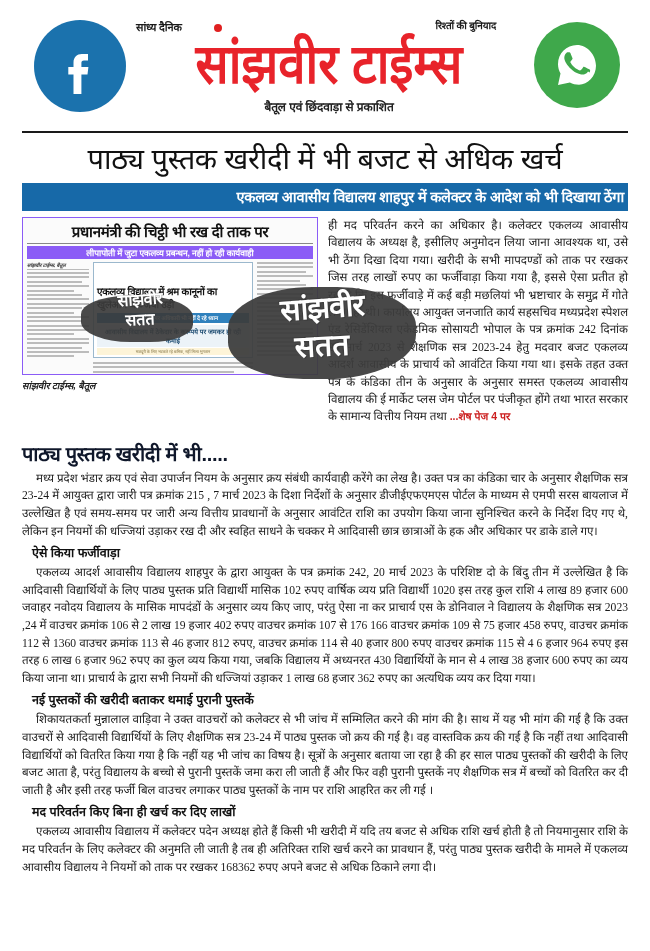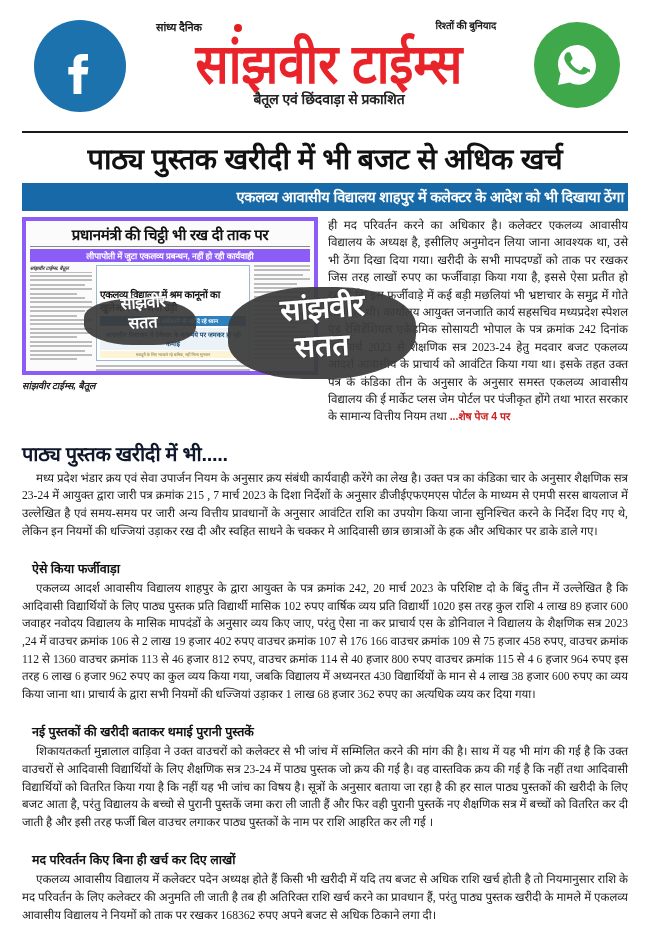--- a/index.html
+++ b/index.html
@@ -53,21 +53,20 @@
   .title-block {
     position: absolute;
     left: 108px;
     right: 100px;
     top: 0;
     text-align: center;
   }
   .tagline-row {
     position: relative;
     height: 17px;
-    margin-left: 20px;
   }
   .tagline-left {
     position: absolute;
     left: 6px;
     top: 1px;
     font-family: "Liberation Sans", sans-serif;
     font-size: 11px;
     font-weight: bold;
     color: #1a1a1a;
     letter-spacing: -0.2px;
@@ -98,37 +97,38 @@
     font-weight: bold;
     color: #e8232a;
     letter-spacing: 0px;
     transform: scaleY(1.12);
     transform-origin: top center;
     white-space: nowrap;
     margin-top: -2px;
   }
   .published-from {
     font-family: "Liberation Sans", sans-serif;
-    font-size: 14px;
+    font-size: 12px;
     font-weight: bold;
     color: #222;
+    margin-top: 9px;
     letter-spacing: -0.1px;
   }
   .rule-thick {
     margin: 5px 22px 0 22px;
     border-top: 2px solid #1a1a1a;
   }
   
   .headline {
     margin: 9px 22px 0 22px;
     text-align: center;
     font-family: "Liberation Sans", sans-serif;
     font-size: 29px;
     line-height: 34px;
-    font-weight: bold;
+    font-weight: normal;
     color: #111;
     letter-spacing: -0.3px;
   }
   .subbar {
     margin: 7px 22px 0 22px;
     background: #1769a8;
     color: #ffffff;
     text-align: right;
     font-family: "Liberation Sans", sans-serif;
     font-size: 14.5px;
@@ -146,21 +146,21 @@
   }
   .col-left {
     width: 296px;
     flex: none;
   }
   .col-right {
     flex: 1;
   }
   
   .clipping {
-    border: 4px solid #8b5cf6;
+    border: 1px solid #8b5cf6;
     background: #fbfbfb;
     padding: 3px 4px 4px 4px;
     position: relative;
     overflow: hidden;
     height: 158px;
     box-sizing: border-box;
   }
   .clip-head {
     text-align: center;
     font-family: "Liberation Sans", sans-serif;
@@ -381,21 +381,21 @@
     color: #1a1a1a;
     text-align: justify;
     text-indent: 14px;
     margin-top: 3px;
   }
   .sub-head {
     font-family: "Liberation Sans", sans-serif;
     font-size: 12.5px;
     font-weight: bold;
     color: #111;
-    margin-top: 20px;
+    margin-top: 4px;
     text-indent: 10px;
   }
 </style>
 </head>
 <body>
 
 <div class="page">
 
   <div class="masthead">
 

